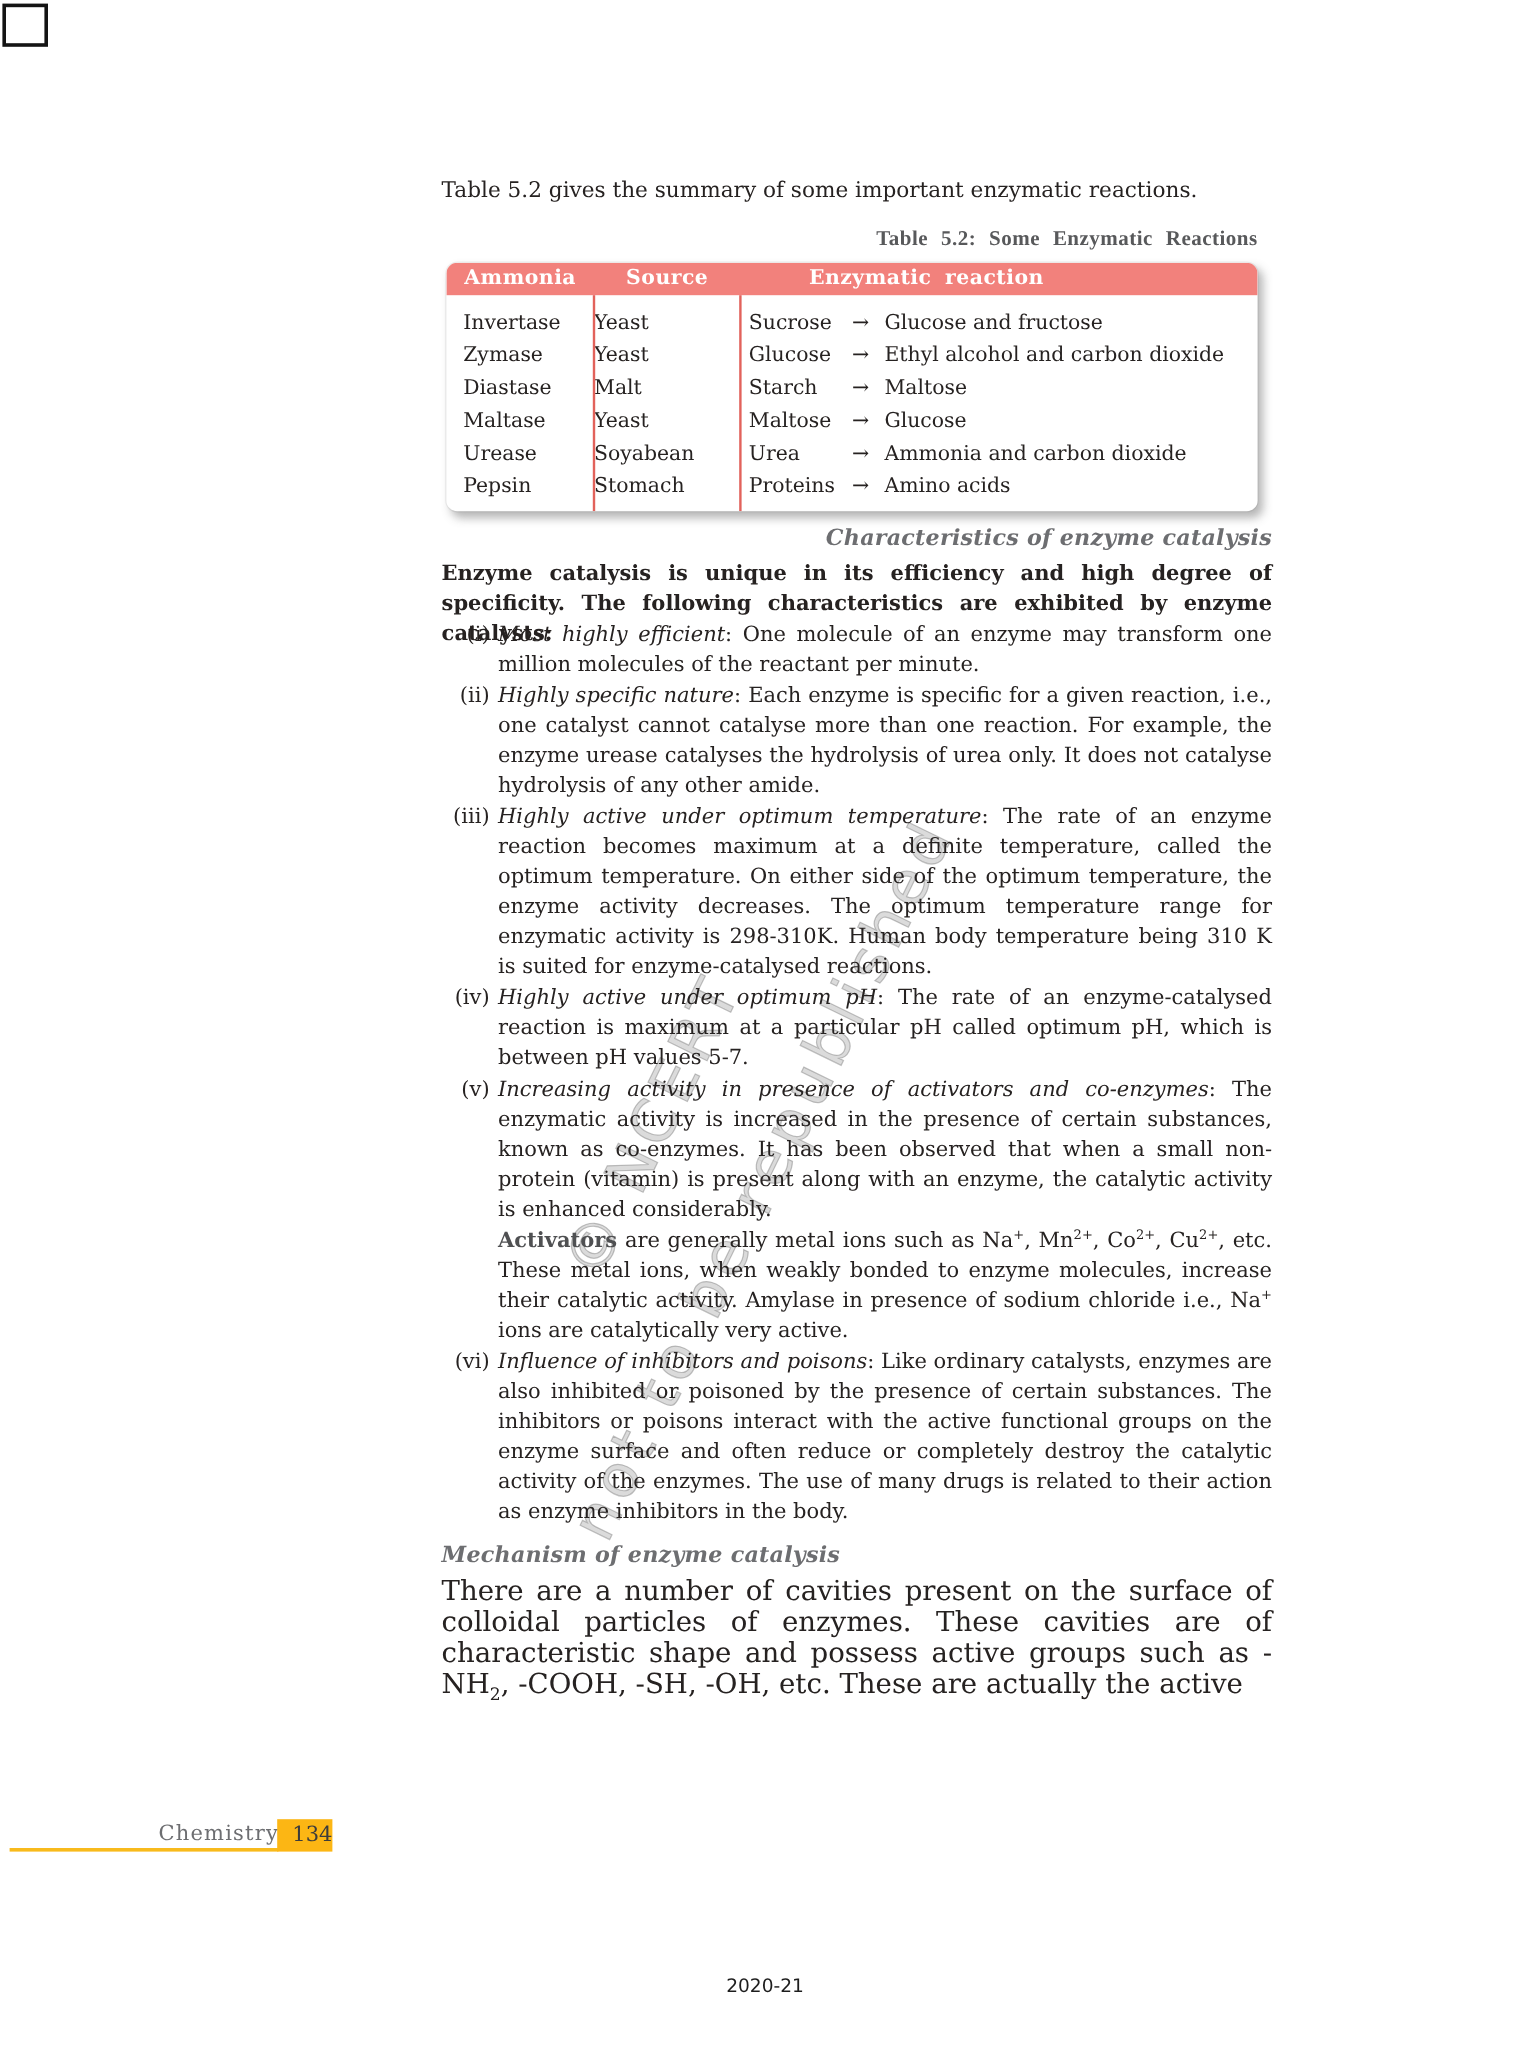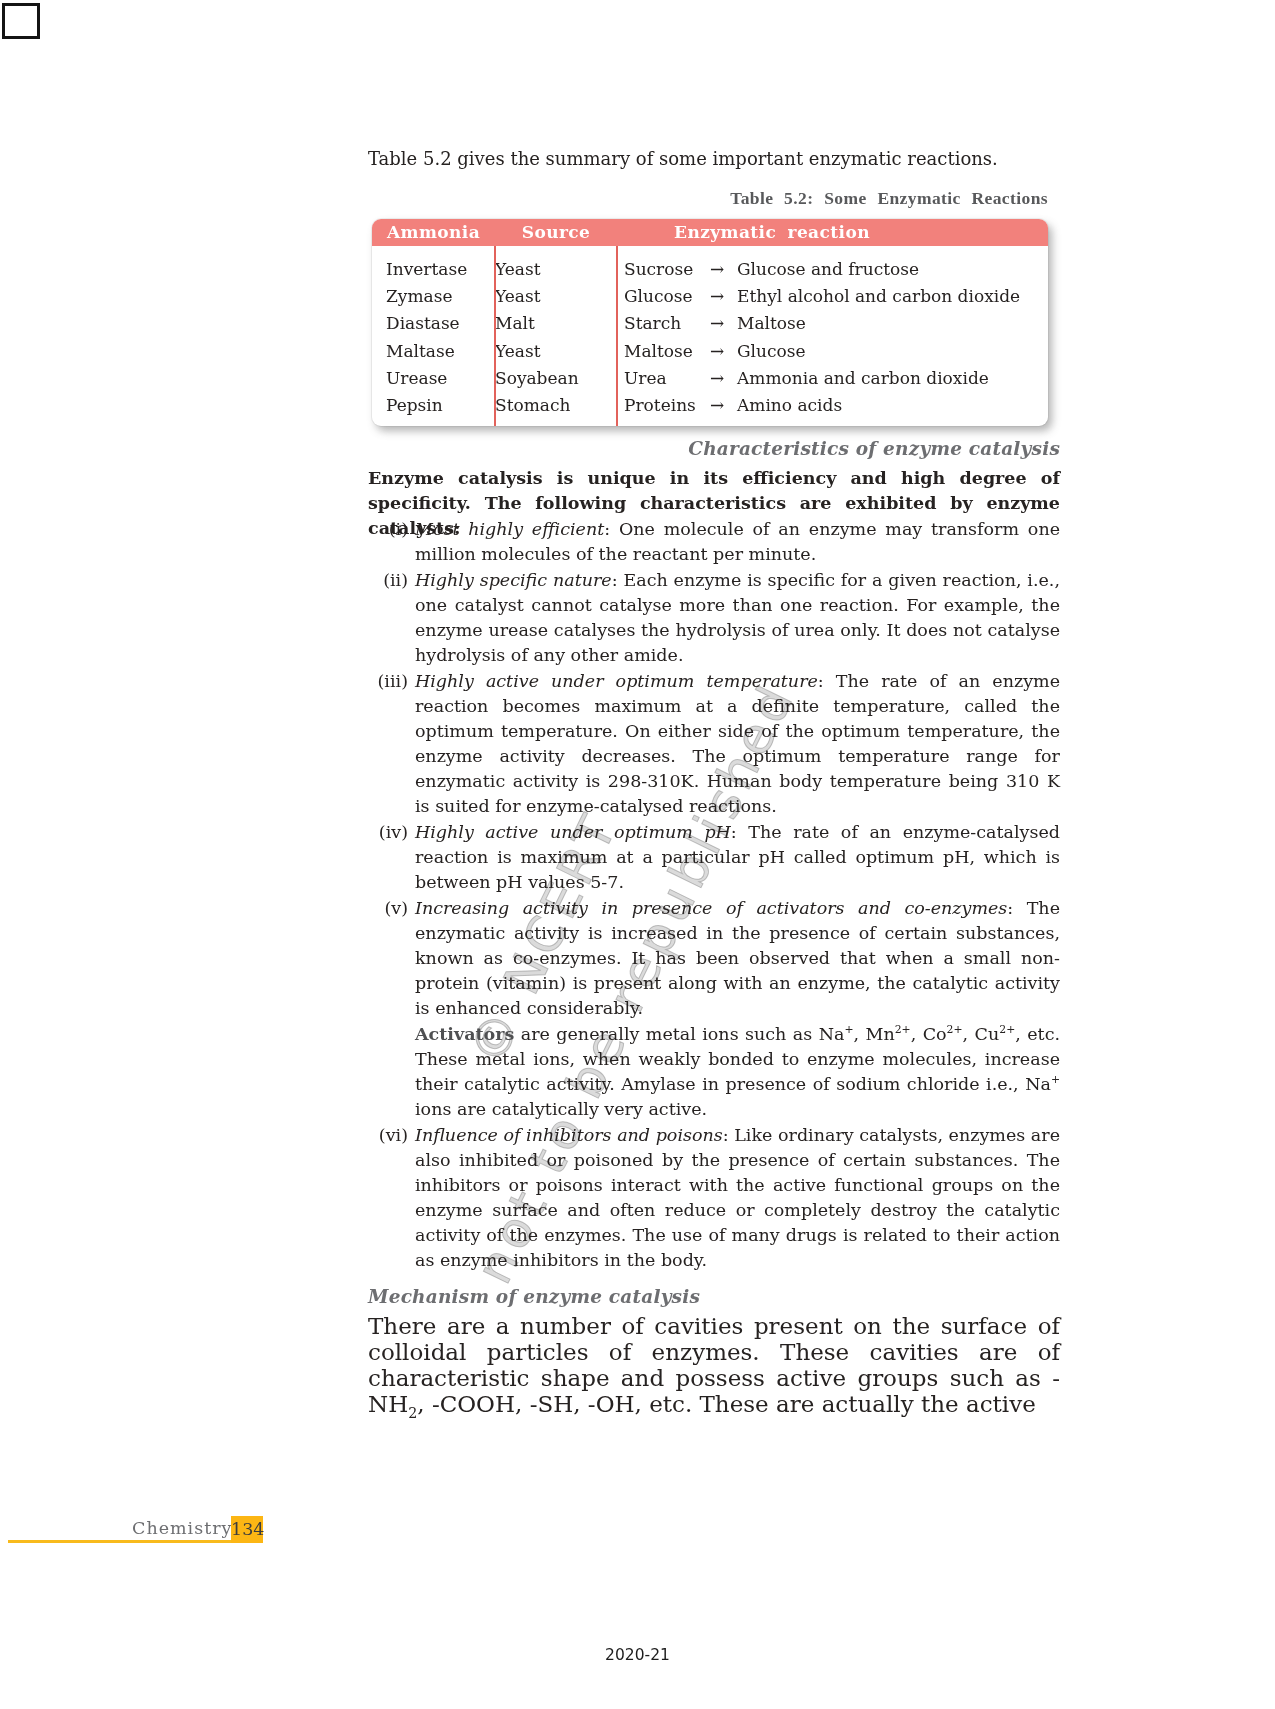--- a/index.html
+++ b/index.html
@@ -57,21 +57,21 @@
   .seg-i{font-style:italic;}
   .seg-b{font-weight:bold;color:#4f5052;}
   sup,sub{font-size:0.62em;line-height:0;}
 
   .mech-para{position:absolute;left:368px;top:1313px;width:692px;margin:0;font-size:23px;line-height:26px;
              text-align:justify;z-index:1;}
 
   
   .footer-rule{position:absolute;left:8px;top:1540px;width:224px;height:3px;background:#f8ba1c;z-index:1;}
   .footer-book{position:absolute;left:132px;top:1518px;font-size:17.5px;color:#6d6e71;letter-spacing:1px;z-index:1;}
-  .footer-page{position:absolute;left:231px;top:1516px;width:32px;height:27px;line-height:27px;background:#fcb614;
+  .footer-page{position:absolute;left:231px;top:1516px;width:46px;height:27px;line-height:27px;background:#fcb614;
                text-align:right;font-size:17.5px;color:#3c3c3c;z-index:1;}
   .year-mark{position:absolute;left:0;top:1646px;width:1275px;text-align:center;
              font-family:"DejaVu Sans","Liberation Sans",sans-serif;font-size:15.5px;color:#1d1d1d;z-index:1;}
 </style>
 </head>
 <body>
 
 <div class="page">
 
   <div class="reg-square"></div>

